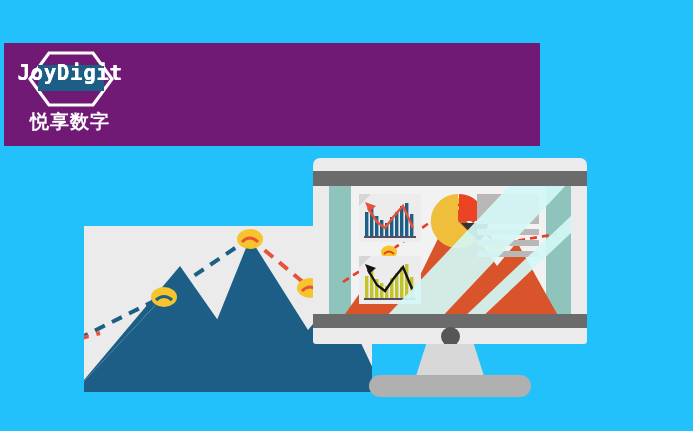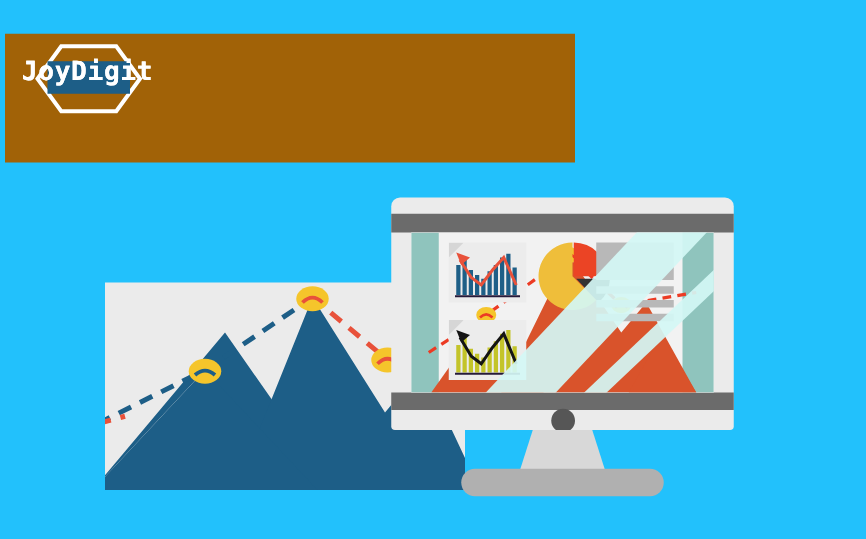--- a/index.html
+++ b/index.html
@@ -5,22 +5,22 @@
   html,body{margin:0;padding:0;}
   body{
     width:693px;height:431px;overflow:hidden;
     font-family:"Liberation Sans","DejaVu Sans",sans-serif;
     background:#22c1fc;position:relative;
   }
   #stage{position:absolute;inset:0;width:693px;height:431px;background:#22c1fc;}
 
   
   .banner{
-    position:absolute;left:4px;top:27px;width:456px;height:103px;
-    background:#a16207;
+    position:absolute;left:4px;top:43px;width:536px;height:103px;
+    background:#701a75;
   }
   .logo-wrap{
     position:absolute;left:10px;top:6px;width:112px;height:92px;
   }
   .logo-hex{position:absolute;left:14px;top:2px;width:86px;height:56px;}
   .logo-word{
     position:absolute;left:0;top:12px;width:112px;text-align:center;
     color:#ffffff;font-size:21px;font-weight:bold;letter-spacing:.5px;
     font-family:"DejaVu Sans Mono","Liberation Mono",monospace;
     text-shadow:0 0 0 #fff;
@@ -91,20 +91,21 @@
 <div id="stage">
 
   <div class="banner">
 
     <div class="logo-wrap">
       <svg class="logo-hex" viewBox="0 0 86 56">
         <polygon points="21,2 65,2 84,28 65,54 21,54 2,28" fill="none" stroke="#ffffff" stroke-width="3.2"></polygon>
         <rect x="10" y="14" width="66" height="26" fill="#1d5e87"></rect>
       </svg>
       <div class="logo-word">JoyDigit</div>
+      <div class="logo-cn">悦享数字</div>
     </div>
 
   </div>
 
   <div class="left-panel">
     <svg width="288" height="166" viewBox="0 0 288 166">
 
       <polygon points="-10,166 78,72 146,166 184,166 96,40 -10,166" fill="#1d5e87"></polygon>
       <polygon points="104,166 166,12 224,104 254,68 300,166" fill="#1d5e87"></polygon>
       <polygon points="-10,166 80,70 170,166" fill="#1d5e87"></polygon>

